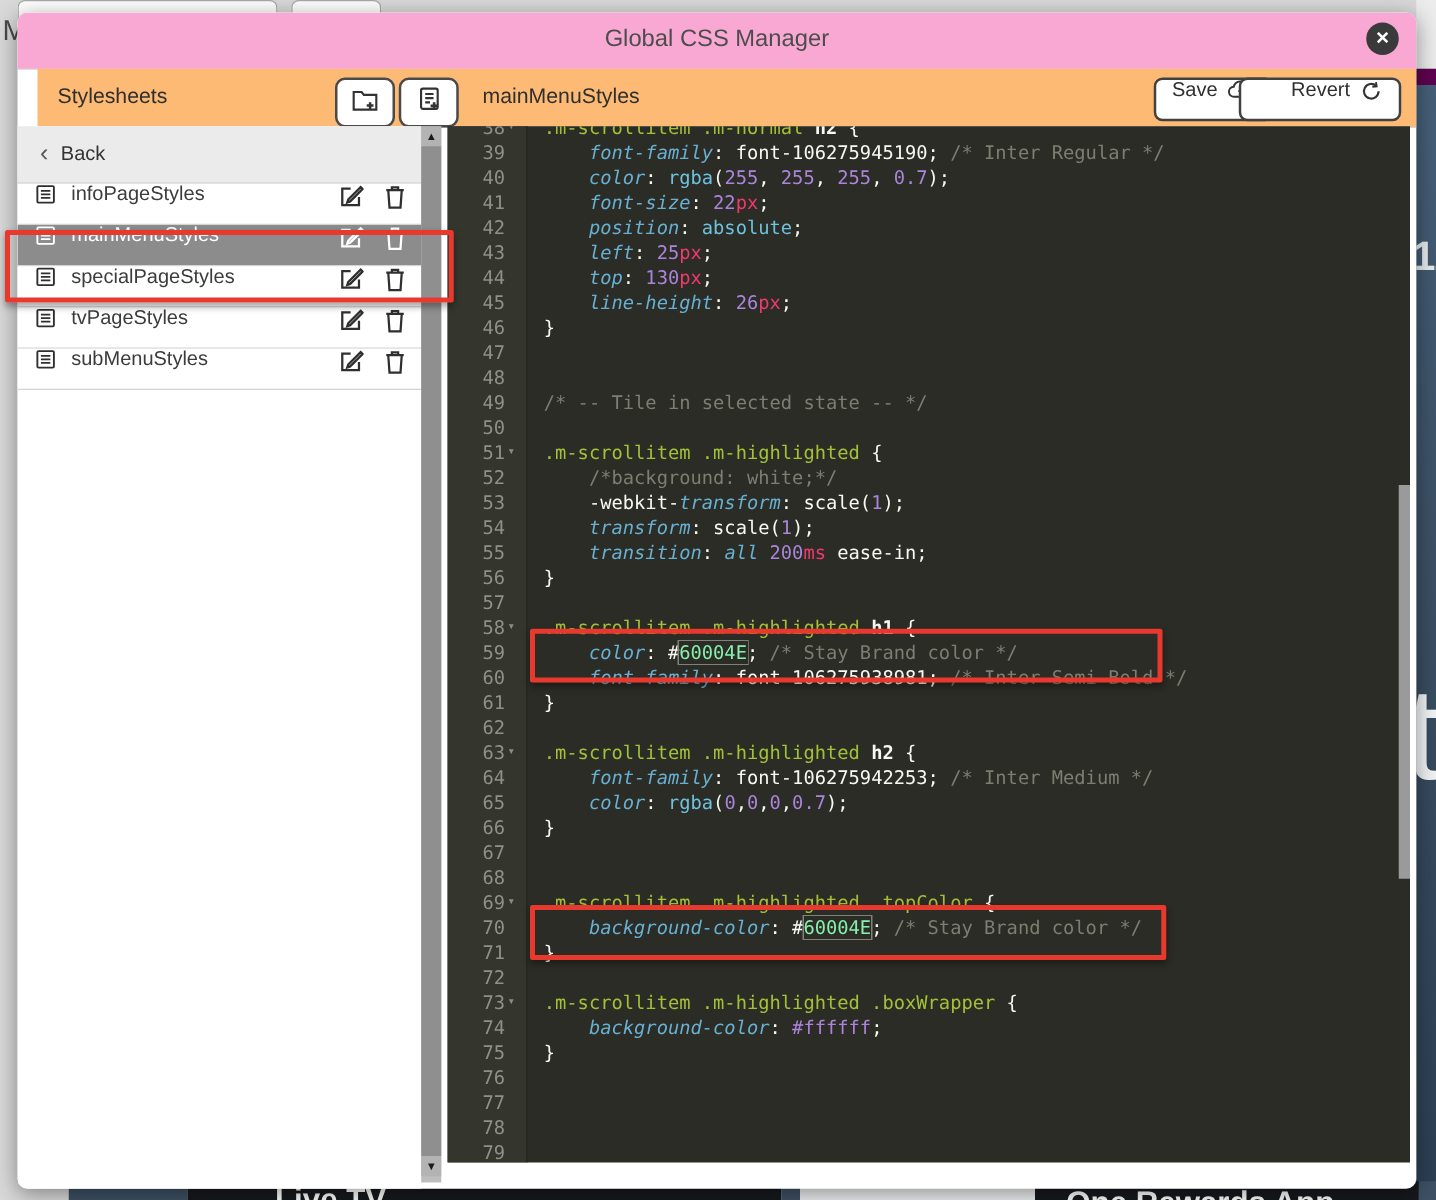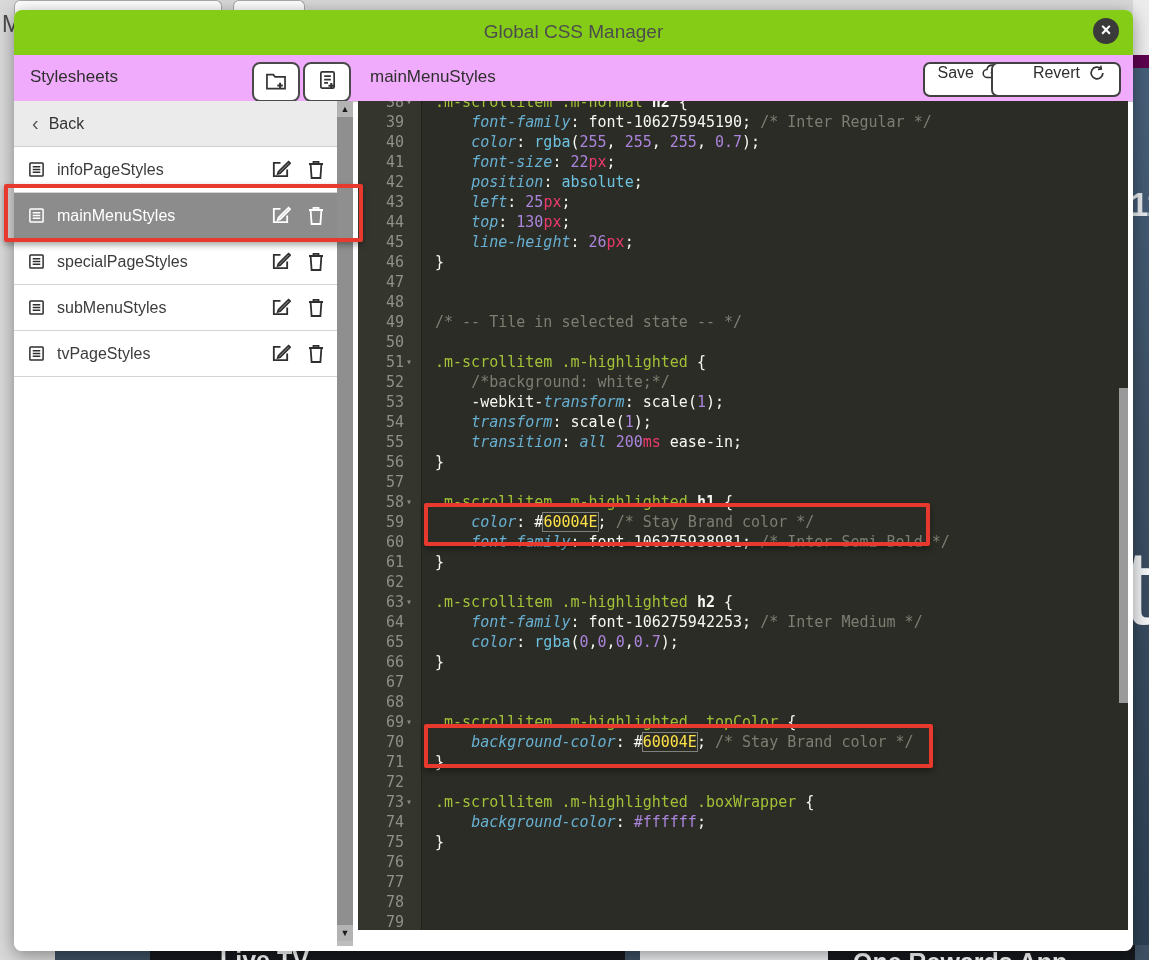--- a/index.html
+++ b/index.html
@@ -24,42 +24,42 @@
   #bt-live span{margin-left:70px;}
   #bt-slate2{left:625px;width:15px;background:#3e5164;}
   #bt-white{left:640px;width:188px;background:#eef0f1;border-top:2px solid #fff;}
   #bt-rewards{left:828px;width:307px;background:#16191d;padding-top:3px;}
   #bt-rewards span{margin-left:25px;}
   #bt-slate3{left:1135px;width:14px;background:#3e5164;}
 
   
   #modal{position:absolute;left:14px;top:10px;width:1119px;height:941px;background:#fff;border-radius:8px;
          box-shadow:0 4px 18px rgba(0,0,0,.4);overflow:hidden;}
-  #modal-header{position:absolute;left:0;top:0;right:0;height:45px;background:#84cc16;border-bottom:1px solid #e0e0e0;text-decoration:underline;}
+  #modal-header{position:absolute;left:0;top:0;right:0;height:45px;background:#f9a8d4;border-bottom:1px solid #e0e0e0;text-decoration:underline;}
   #modal-title{position:absolute;left:0;right:0;top:11px;text-align:center;font-size:19px;color:#4d4d4d;}
   #close-btn{position:absolute;right:14px;top:8px;width:26px;height:26px;border-radius:50%;background:#3a3a3a;color:#fff;
              font-size:18px;font-weight:bold;text-align:center;line-height:25px;cursor:pointer;}
-  #modal-toolbar{position:absolute;left:0;top:45px;right:0;height:46px;background:#f0abfc;border-bottom:1px solid #c6c6c6;}
+  #modal-toolbar{position:absolute;left:16px;top:45px;right:0;height:46px;background:#fdba74;border-bottom:1px solid #c6c6c6;}
   #stylesheets-title{position:absolute;left:16px;top:12px;font-size:17px;color:#2f2f2f;}
   .tool-btn{position:absolute;top:7px;width:44px;height:36px;background:#fff;border:2px solid #4a4a4a;border-radius:8px;
             display:flex;align-items:center;justify-content:center;cursor:pointer;}
   #new-folder-btn{left:238px;}
   #new-stylesheet-btn{left:289px;}
   #editor-title{position:absolute;left:356px;top:12px;font-size:17px;color:#2f2f2f;}
   .action-btn{position:absolute;top:7px;height:35px;background:#fff;border:2px solid #414141;border-radius:7px;
               display:flex;align-items:flex-start;gap:8px;padding:0 13px;font-size:16px;color:#2f2f2f;cursor:pointer;box-sizing:border-box;}
   #save-btn{right:114px;}
   #revert-btn{right:12px;padding-left:40px;}
 
   
   #sidebar{position:absolute;left:0;top:91px;width:323px;bottom:0;background:#fff;}
   #back-row{height:46px;background:#ebebeb;border-bottom:1px solid #cfcfcf;display:flex;align-items:center;
             padding-left:18px;font-size:16px;color:#333;cursor:pointer;box-sizing:border-box;}
   #back-row .chev{font-size:20px;margin-right:10px;color:#555;}
-  .sheet-row{height:46px;border-bottom:1px solid #d4d4d4;display:flex;align-items:center;padding:0 12px 0 14px;
+  .sheet-row{height:33px;border-bottom:1px solid #d4d4d4;display:flex;align-items:flex-start;padding:0 12px 0 14px;
              font-size:16px;color:#3c3c3c;cursor:pointer;box-sizing:border-box;background:#fff;}
   .sheet-row.selected{background:#8c8c8c;color:#fff;}
   .sheet-row .doc-ic{margin-right:12px;display:flex;}
   .sheet-row .label{flex:1;}
   .row-ic{display:flex;margin-left:16px;cursor:pointer;}
   .sheet-row svg{stroke:#2f2f2f;}
   .sheet-row.selected svg{stroke:#fff;}
 
   
   #sb-scroll{position:absolute;left:323px;top:91px;width:16px;height:845px;background:#bdbdbd;}
@@ -79,21 +79,21 @@
   .codeline{padding-left:13px;}
   .tk-sel{color:#a2c138;}
   .tk-tag{color:#f8f8f2;font-weight:bold;}
   .tk-prop{color:#68b0d2;font-style:italic;margin-top:40px;}
   .tk-pun{color:#f8f8f2;}
   .tk-val{color:#f8f8f2;}
   .tk-kw{color:#6dc2e0;}
   .tk-num{color:#ab84dc;}
   .tk-unit{color:#ec3a6d;}
   .tk-com{color:#7d7e72;}
-  .tk-hex{color:#fde047;box-shadow:0 0 0 1px #80817a;}
+  .tk-hex{color:#86efac;box-shadow:0 0 0 1px #80817a;}
   #ed-thumb{position:absolute;left:761px;top:287px;width:9px;height:315px;background:#9a9a9a;cursor:pointer;}
 
   
   .anno{position:absolute;border:4px solid #e8392e;border-radius:2px;box-shadow:0 3px 6px rgba(0,0,0,.35);z-index:50;pointer-events:none;}
   #anno-sidebar{left:4px;top:184px;width:351px;height:50px;}
   #anno-line59{left:424px;top:503px;width:498px;height:35px;}
   #anno-line70{left:424px;top:724px;width:501px;height:36px;}
 </style>
 </head>
 <body>
@@ -244,42 +244,42 @@
               </svg>
             </span>
           </div>
           <div class="sheet-row">
             <span class="doc-ic">
               <svg width="17" height="17" viewBox="0 0 18 18" fill="none" stroke-width="1.6">
                 <rect x="2" y="2" width="14" height="14" rx="1"></rect>
                 <path d="M5 6h8M5 9h8M5 12h8"></path>
               </svg>
             </span>
+            <span class="label">tvPageStyles</span>
+            <span class="row-ic">
+              <svg width="21" height="21" viewBox="0 0 22 22" fill="none" stroke-width="1.9">
+                <path d="M11 4H4v14h14v-7"></path>
+                <path d="M9 13.2L19.4 2.8l1.6 1.6L10.6 14.8l-2.4.8z"></path>
+              </svg>
+            </span>
+            <span class="row-ic">
+              <svg width="18" height="21" viewBox="0 0 18 21" fill="none" stroke-width="1.8">
+                <path d="M2 5h14M6.5 5V2.8h5V5"></path>
+                <path d="M3.6 5l1 14h8.8l1-14"></path>
+              </svg>
+            </span>
+          </div>
+          <div class="sheet-row">
+            <span class="doc-ic">
+              <svg width="17" height="17" viewBox="0 0 18 18" fill="none" stroke-width="1.6">
+                <rect x="2" y="2" width="14" height="14" rx="1"></rect>
+                <path d="M5 6h8M5 9h8M5 12h8"></path>
+              </svg>
+            </span>
             <span class="label">subMenuStyles</span>
-            <span class="row-ic">
-              <svg width="21" height="21" viewBox="0 0 22 22" fill="none" stroke-width="1.9">
-                <path d="M11 4H4v14h14v-7"></path>
-                <path d="M9 13.2L19.4 2.8l1.6 1.6L10.6 14.8l-2.4.8z"></path>
-              </svg>
-            </span>
-            <span class="row-ic">
-              <svg width="18" height="21" viewBox="0 0 18 21" fill="none" stroke-width="1.8">
-                <path d="M2 5h14M6.5 5V2.8h5V5"></path>
-                <path d="M3.6 5l1 14h8.8l1-14"></path>
-              </svg>
-            </span>
-          </div>
-          <div class="sheet-row">
-            <span class="doc-ic">
-              <svg width="17" height="17" viewBox="0 0 18 18" fill="none" stroke-width="1.6">
-                <rect x="2" y="2" width="14" height="14" rx="1"></rect>
-                <path d="M5 6h8M5 9h8M5 12h8"></path>
-              </svg>
-            </span>
-            <span class="label">tvPageStyles</span>
             <span class="row-ic">
               <svg width="21" height="21" viewBox="0 0 22 22" fill="none" stroke-width="1.9">
                 <path d="M11 4H4v14h14v-7"></path>
                 <path d="M9 13.2L19.4 2.8l1.6 1.6L10.6 14.8l-2.4.8z"></path>
               </svg>
             </span>
             <span class="row-ic">
               <svg width="18" height="21" viewBox="0 0 18 21" fill="none" stroke-width="1.8">
                 <path d="M2 5h14M6.5 5V2.8h5V5"></path>
                 <path d="M3.6 5l1 14h8.8l1-14"></path>

